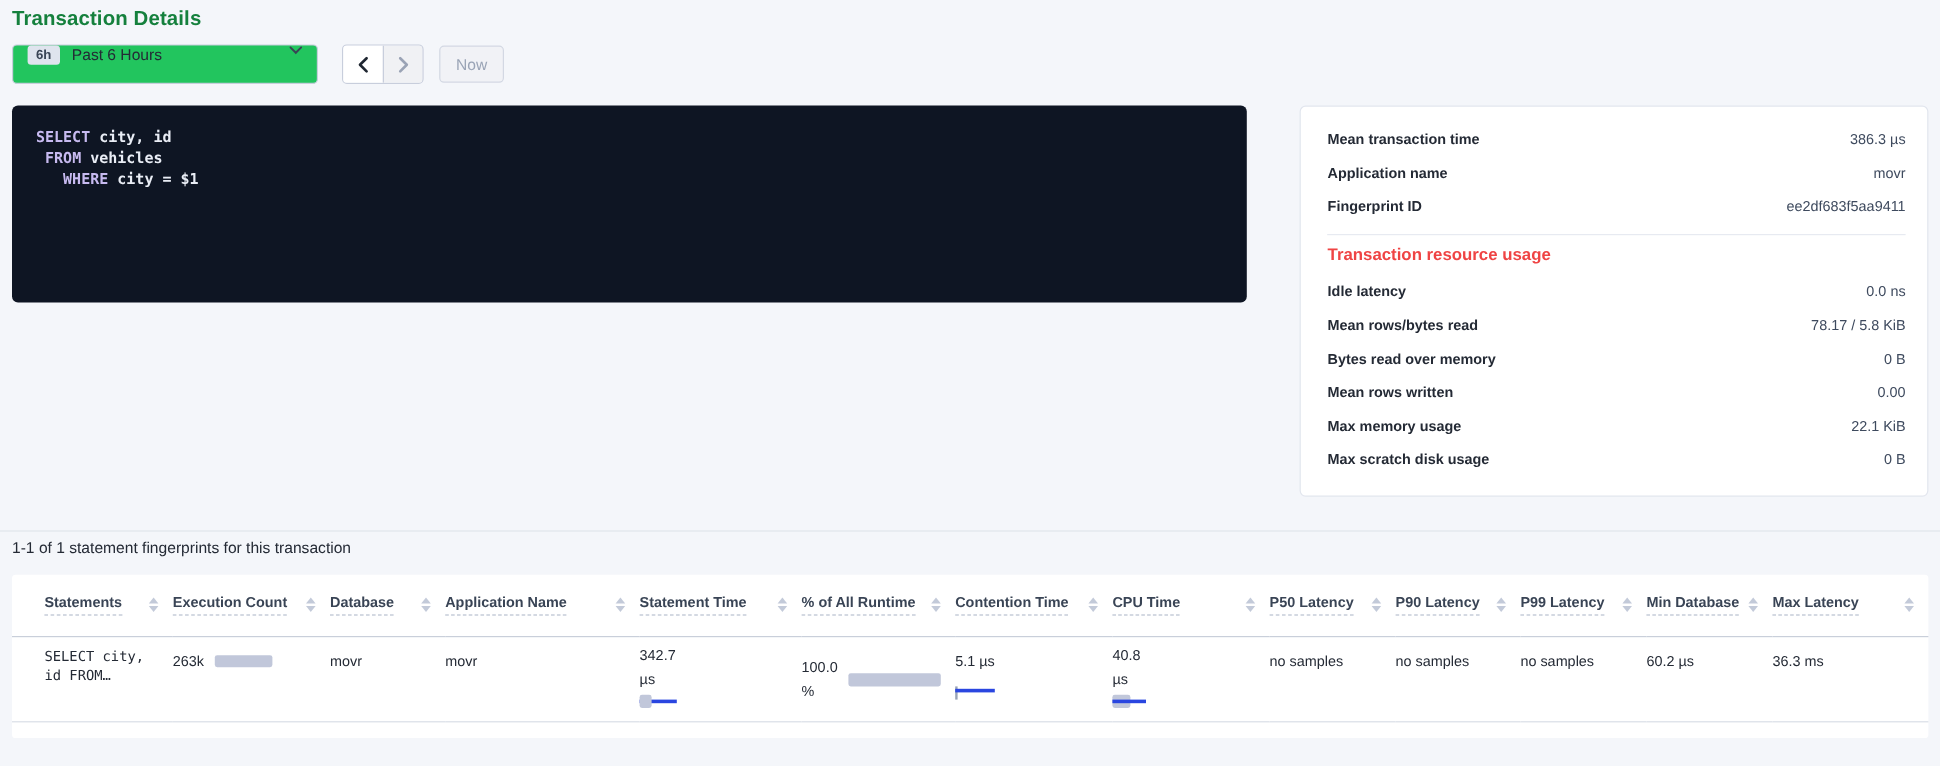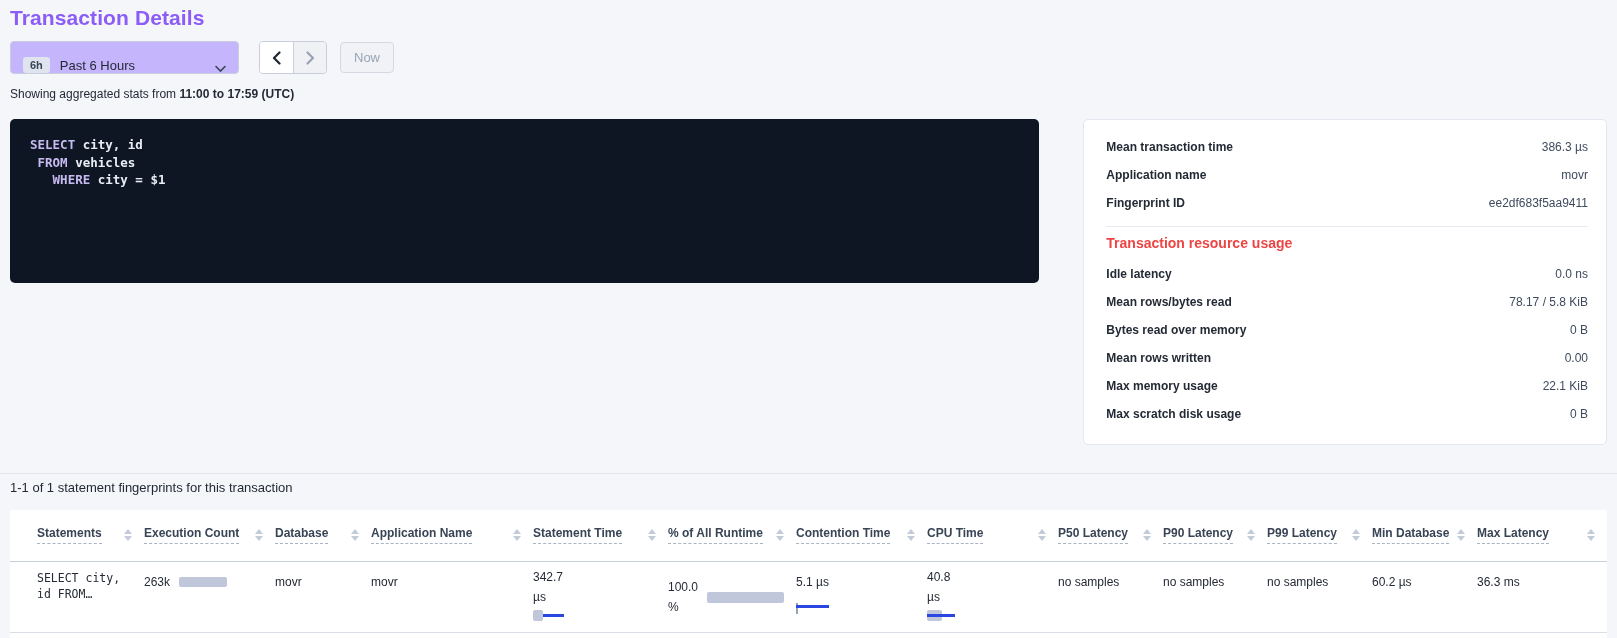--- a/index.html
+++ b/index.html
@@ -6,26 +6,26 @@
   html,body { width:1617px; height:638px; }
   body {
     background: var(--page-bg, #F4F6FA);
     font-family: "Liberation Sans", sans-serif;
     color:#242A35;
     overflow:hidden;
   }
   .page { padding:6px 10px 0 10px; position:relative; }
 
   
-  .page-title { font-size:21px; font-weight:700; color:#8b5cf6; letter-spacing:.1px; }
+  .page-title { font-size:17px; font-weight:700; color:#15803d; letter-spacing:.1px; }
 
   .controls { display:flex; align-items:center; margin-top:11px; height:33px; }
   .time-dropdown {
-    width:229px; height:33px; background:#c4b5fd; border:1px solid #C8CEDC; border-radius:4px;
-    display:flex; align-items:flex-end; padding:0 12px; cursor:pointer;
+    width:255px; height:33px; background:#22c55e; border:1px solid #C8CEDC; border-radius:4px;
+    display:flex; align-items:flex-start; padding:0 12px; cursor:pointer;
   }
   .time-badge {
     background:#DFE4EE; color:#394455; font-size:11px; font-weight:700;
     border-radius:3px; padding:2px 7px; margin-right:10px;
   }
   .time-label { font-size:13px; color:#242A35; flex:1; }
   .arrow-group {
     display:flex; margin-left:20px; border:1px solid #C8CEDC; border-radius:4px;
     overflow:hidden; height:33px;
   }
@@ -123,21 +123,20 @@
         <span style="display:flex;">
           <svg width="9" height="14" viewBox="0 0 9 14">
               <path d="M1.5 1.5 L7 7 L1.5 12.5" stroke="#9AA3B5" stroke-width="2.2" fill="none" stroke-linecap="round" stroke-linejoin="round"></path>
             </svg>
         </span>
       </button>
     </div>
     <button class="now-btn">Now</button>
   </div>
 
-  <p class="agg-caption"><span>Showing aggregated stats from </span><b>11:00 to 17:59 (UTC)</b></p>
 
   <div class="main-row">
     <div class="sql-card" id="sql-code"><div class="sql-line"><span class="kw">SELECT</span><span> city, id</span></div><div class="sql-line"><span> </span><span class="kw">FROM</span><span> vehicles</span></div><div class="sql-line"><span>   </span><span class="kw">WHERE</span><span> city = $1</span></div></div>
 
     <div class="summary-card">
       <div id="summary-rows">
           <div class="srow">
             <span class="slabel">Mean transaction time</span>
             <span class="svalue">386.3 µs</span>
           </div>

